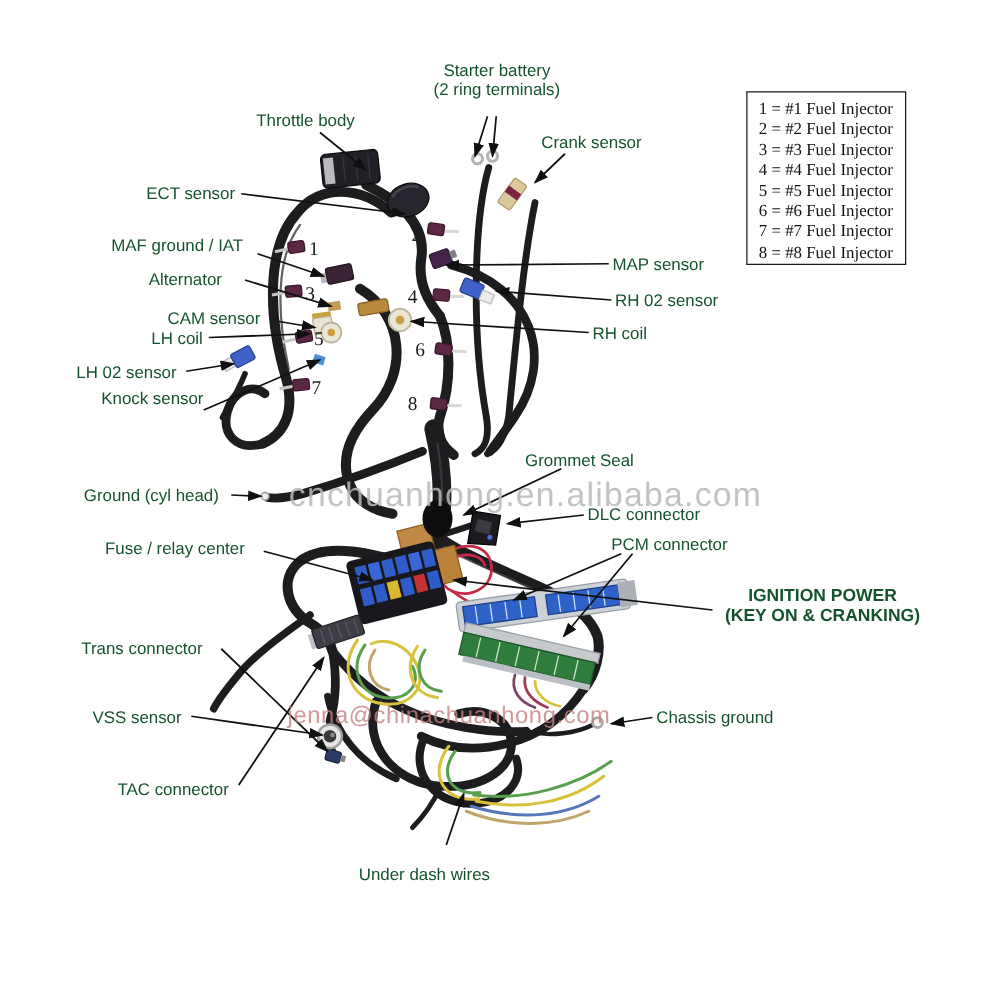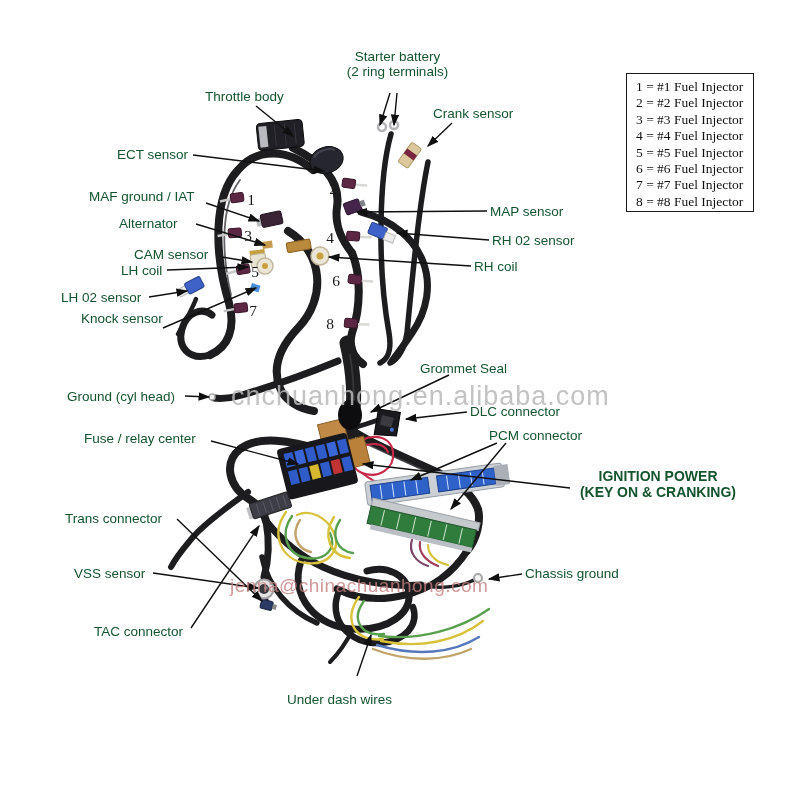--- a/index.html
+++ b/index.html
@@ -5,25 +5,25 @@
   html,body{margin:0;padding:0;background:#fff;}
   .stage{position:relative;width:800px;height:800px;background:#ffffff;overflow:hidden;
          font-family:"Liberation Sans",sans-serif;}
   .art{position:absolute;left:0;top:0;}
   .lbl{position:absolute;font-size:13.5px;color:#14532d;white-space:nowrap;line-height:15px;}
   .lbl.center{text-align:center;}
   .lbl.bold{font-weight:bold;font-size:14px;line-height:16px;}
   .num{position:absolute;font-family:"Liberation Serif",serif;font-size:15.5px;color:#1a1a1a;
        transform:translate(-50%,-50%);}
   .legend{position:absolute;left:597px;top:73px;width:128px;height:139px;border:1.5px solid #1a1a1a;
-          background:#fff;box-sizing:border-box;padding:5px 0 0 9px;margin-left:29px;}
+          background:#fff;box-sizing:border-box;padding:5px 0 0 9px;}
   .legend div{font-family:"Liberation Serif",serif;font-size:13.5px;color:#111;line-height:16.4px;white-space:nowrap;}
   .wm{position:absolute;pointer-events:none;}
   .wm-site{left:231px;top:381px;font-size:27px;color:rgba(185,185,185,0.85);letter-spacing:1px;}
-  .wm-email{left:230px;top:575px;font-size:19px;color:rgba(197,128,128,0.8);letter-spacing:.5px;text-align:right;}
+  .wm-email{left:230px;top:562px;font-size:19px;color:rgba(197,128,128,0.8);letter-spacing:.5px;text-align:right;}
 </style>
 </head>
 <body>
 
 <div class="stage">
 
 <svg class="art" width="800" height="800" viewBox="0 0 800 800">
   <defs>
     <marker id="ah" markerWidth="9" markerHeight="7" refX="7.5" refY="3" orient="auto">
       <path d="M0,0 L8.5,3 L0,6 Z" fill="#101010"></path>

